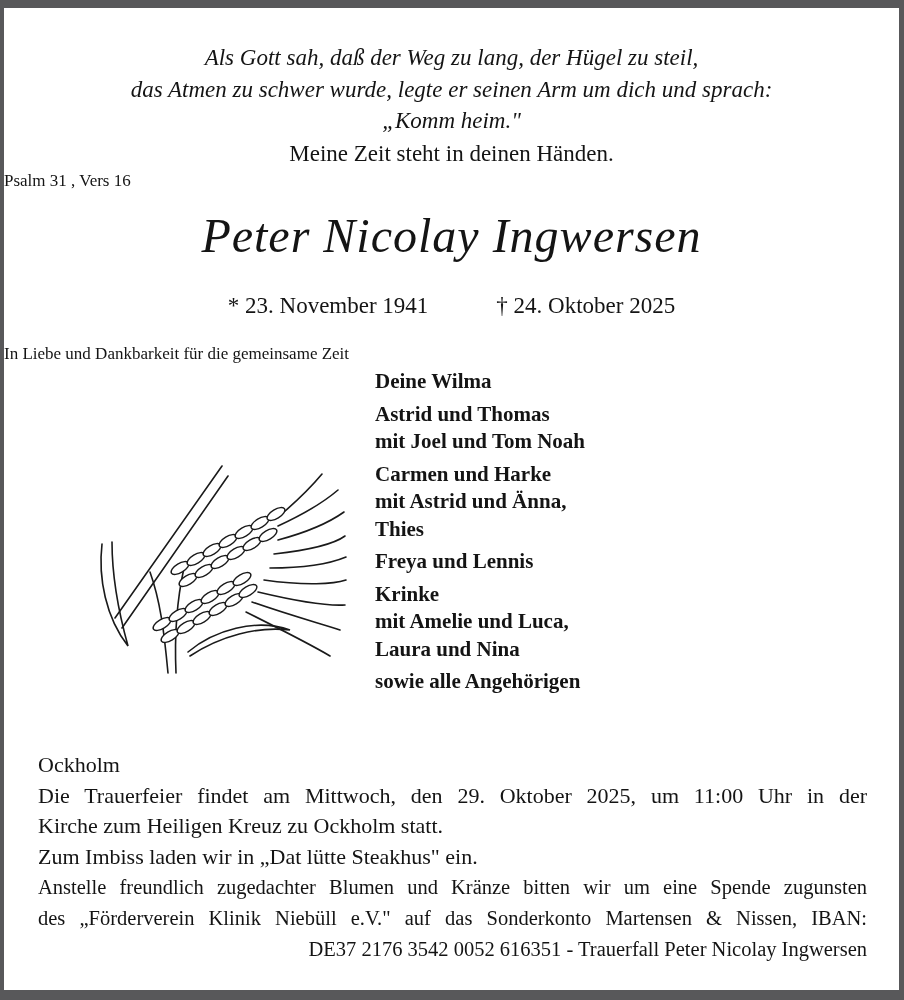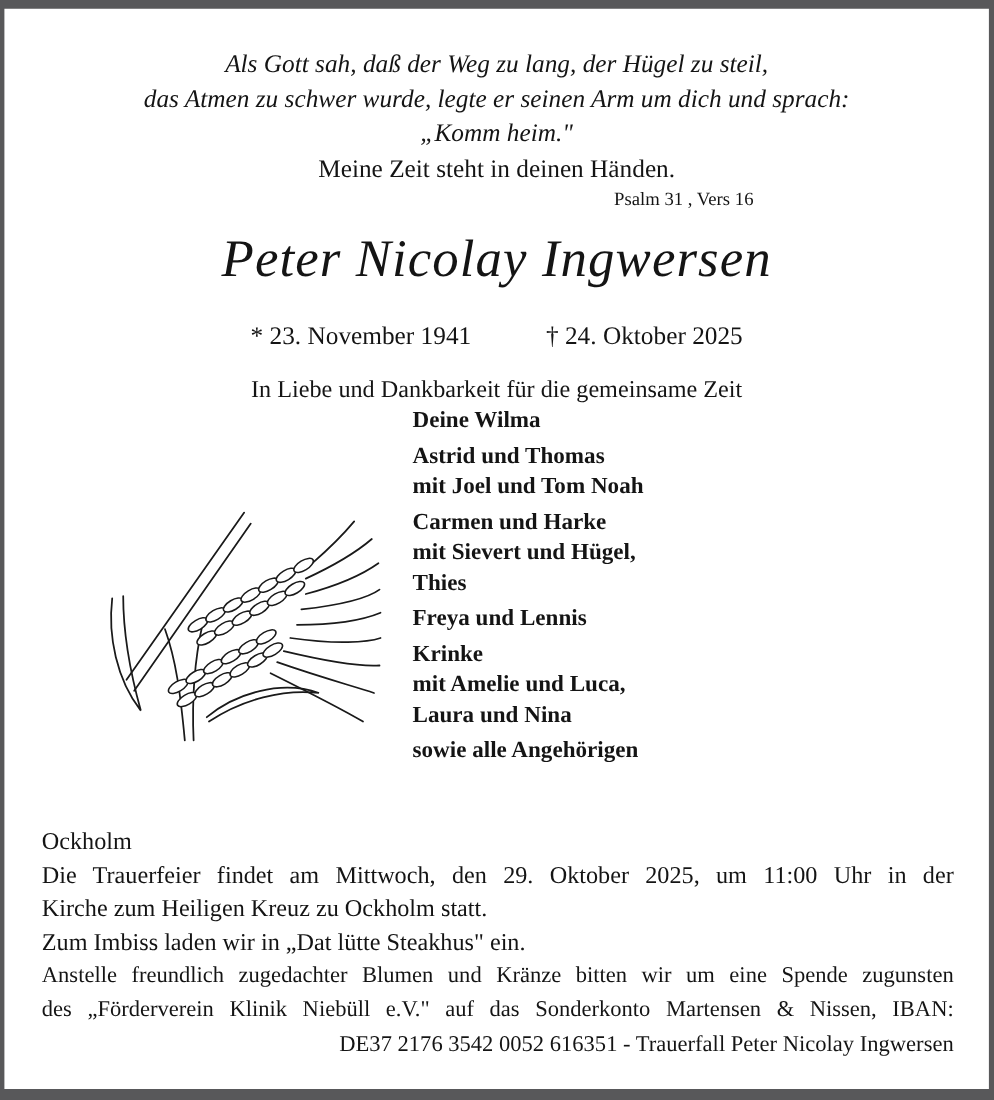--- a/index.html
+++ b/index.html
@@ -24,21 +24,20 @@
     line-height: 31.5px;
   }
   .subline {
     margin-top: 2px;
     text-align: center;
     font-size: 23px;
     line-height: 30px;
   }
   .psalm {
     margin-top: 2px;
-    text-align: right;
     padding-right: 214px;
     font-size: 17px;
     line-height: 20px;
   }
   .name {
     margin: 10px 0 0 0;
     text-align: center;
     font-style: italic;
     font-weight: normal;
     font-size: 48px;
@@ -48,22 +47,22 @@
   .dates {
     margin-top: 20px;
     display: flex;
     justify-content: center;
     gap: 68px;
     font-size: 23px;
     line-height: 30px;
   }
   .dedication {
     margin-top: 18px;
-    text-align: center;
-    font-size: 22px;
+    text-align: left;
+    font-size: 17px;
     line-height: 30px;
   }
   .mourners {
     position: absolute;
     left: 371px;
     top: 360px;
     font-weight: bold;
     font-size: 21px;
   }
   .mourner-group { margin-bottom: 5px; }
@@ -162,21 +161,21 @@
   <div class="mourners">
     <div class="mourner-group">
       <div class="mourner-line">Deine Wilma</div>
     </div>
     <div class="mourner-group">
       <div class="mourner-line">Astrid und Thomas</div>
       <div class="mourner-line">mit Joel und Tom Noah</div>
     </div>
     <div class="mourner-group">
       <div class="mourner-line">Carmen und Harke</div>
-      <div class="mourner-line">mit Sievert und Hügel,</div>
+      <div class="mourner-line">mit Astrid und Änna,</div>
       <div class="mourner-line">Thies</div>
     </div>
     <div class="mourner-group">
       <div class="mourner-line">Freya und Lennis</div>
     </div>
     <div class="mourner-group">
       <div class="mourner-line">Krinke</div>
       <div class="mourner-line">mit Amelie und Luca,</div>
       <div class="mourner-line">Laura und Nina</div>
     </div>

